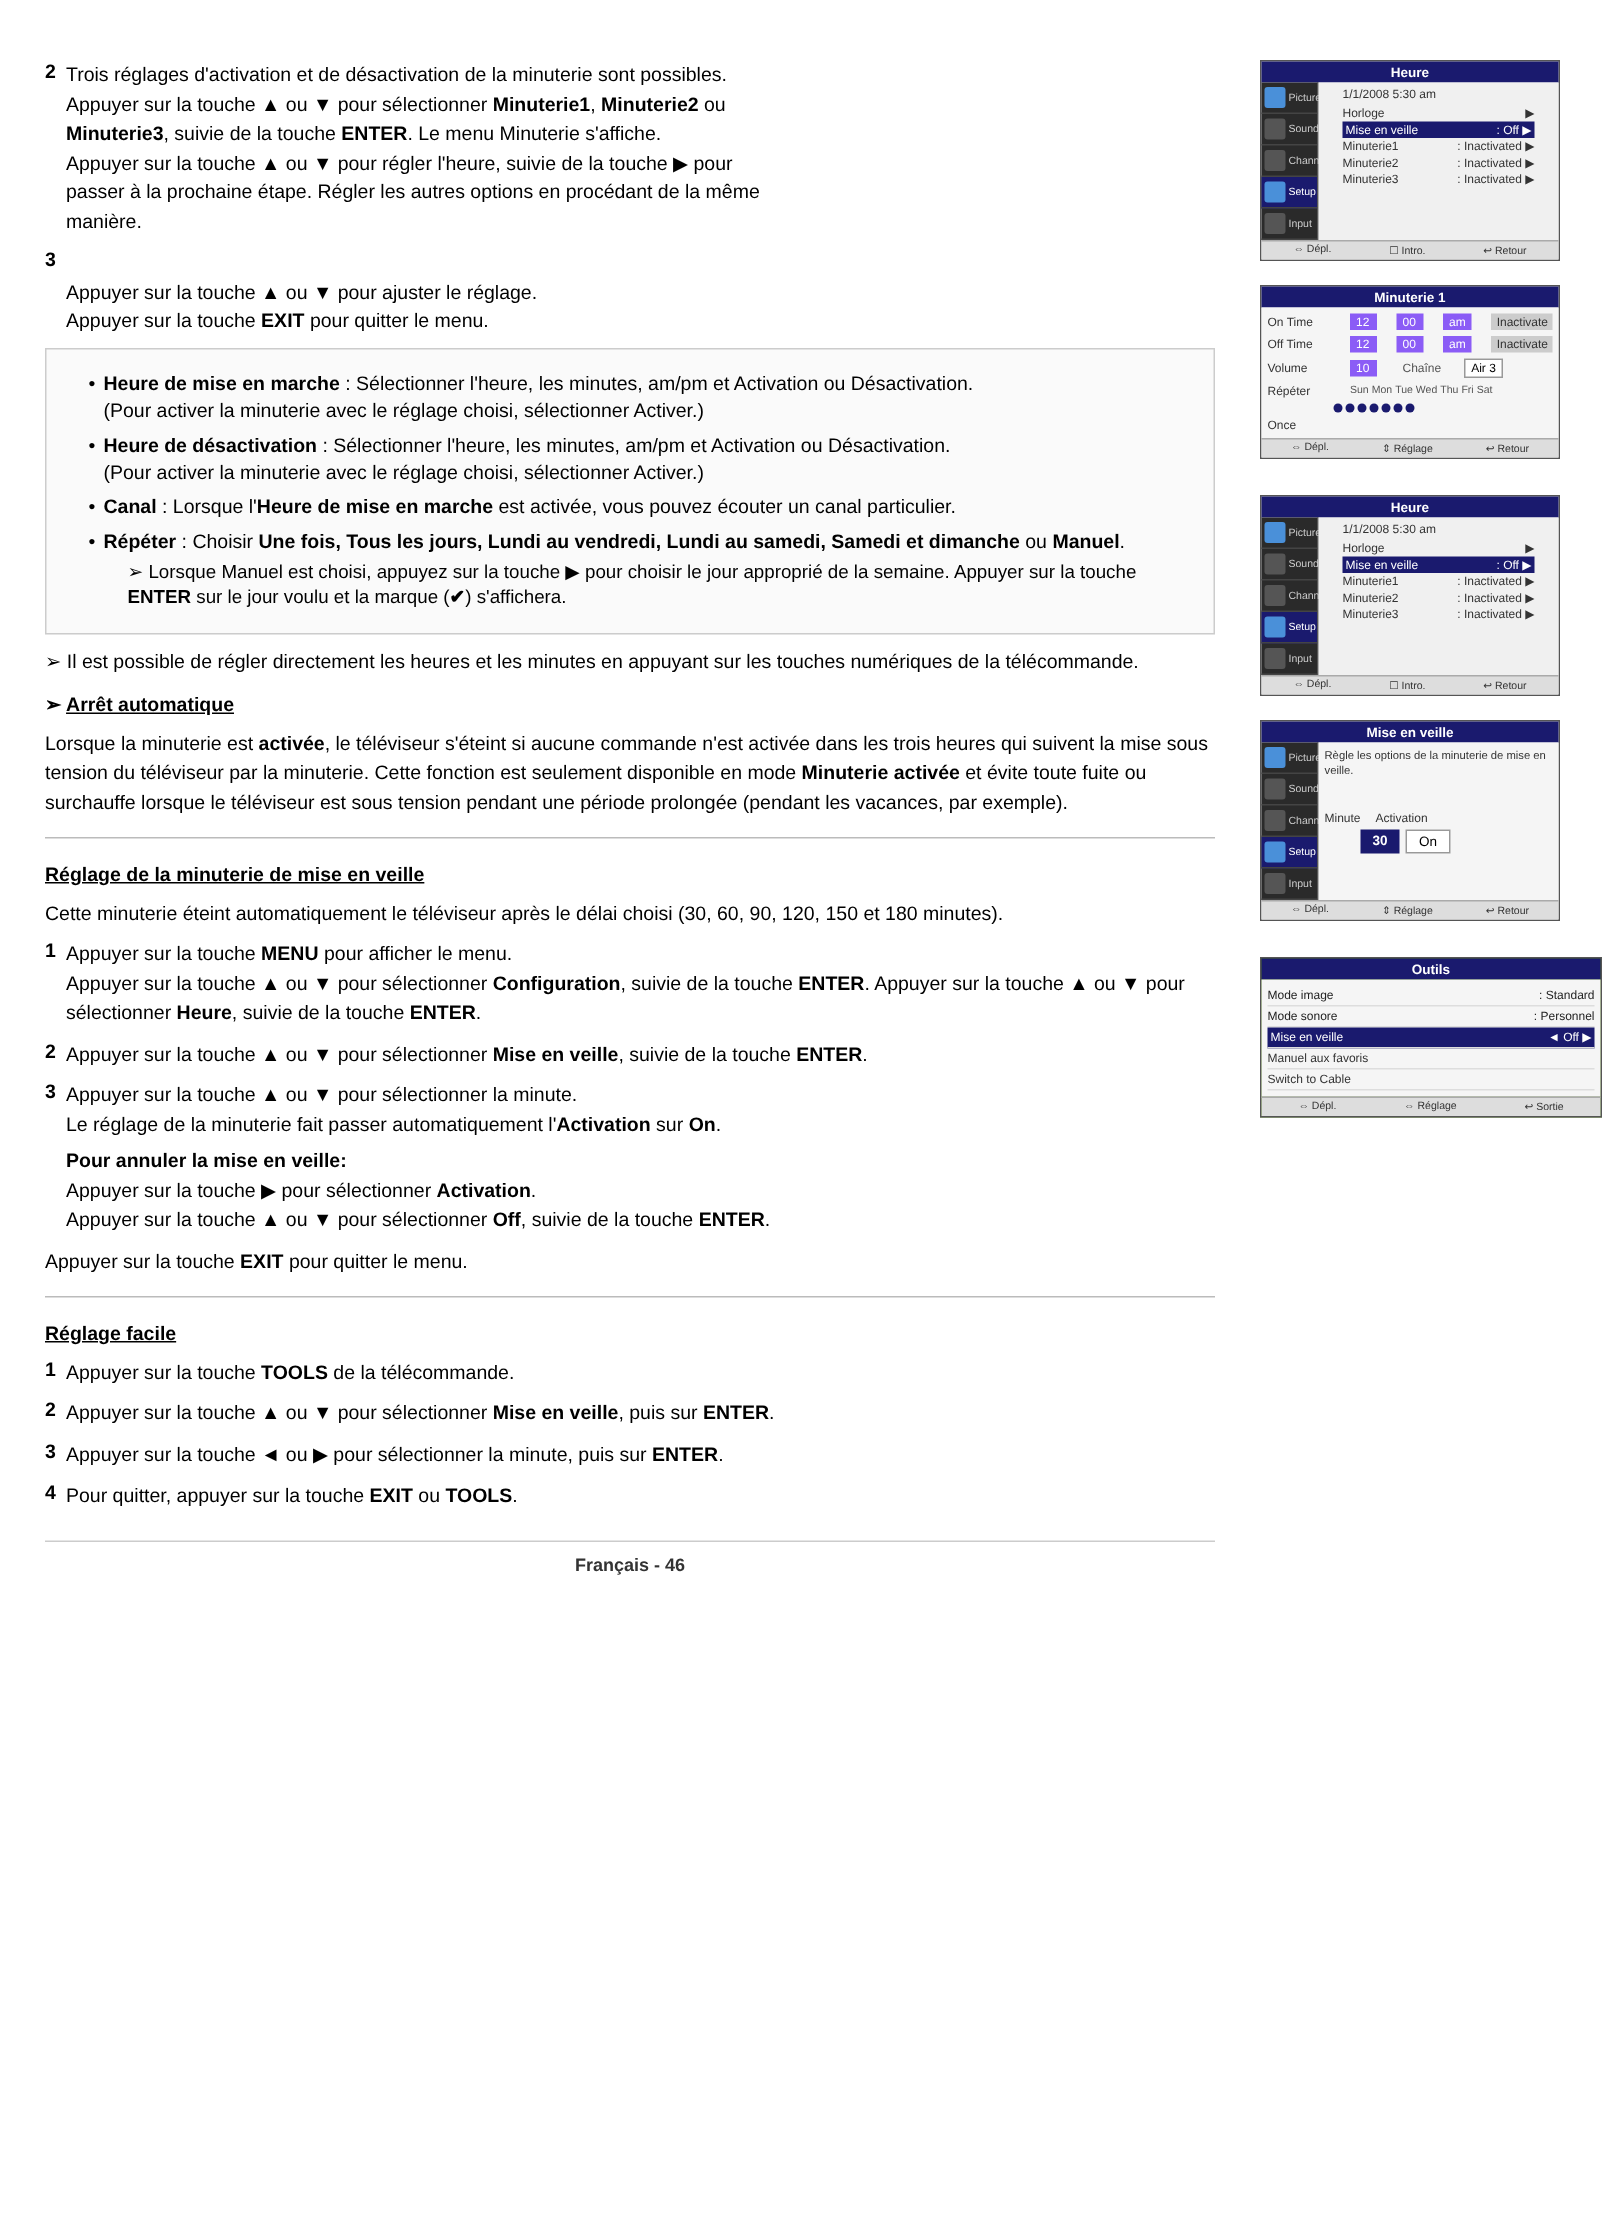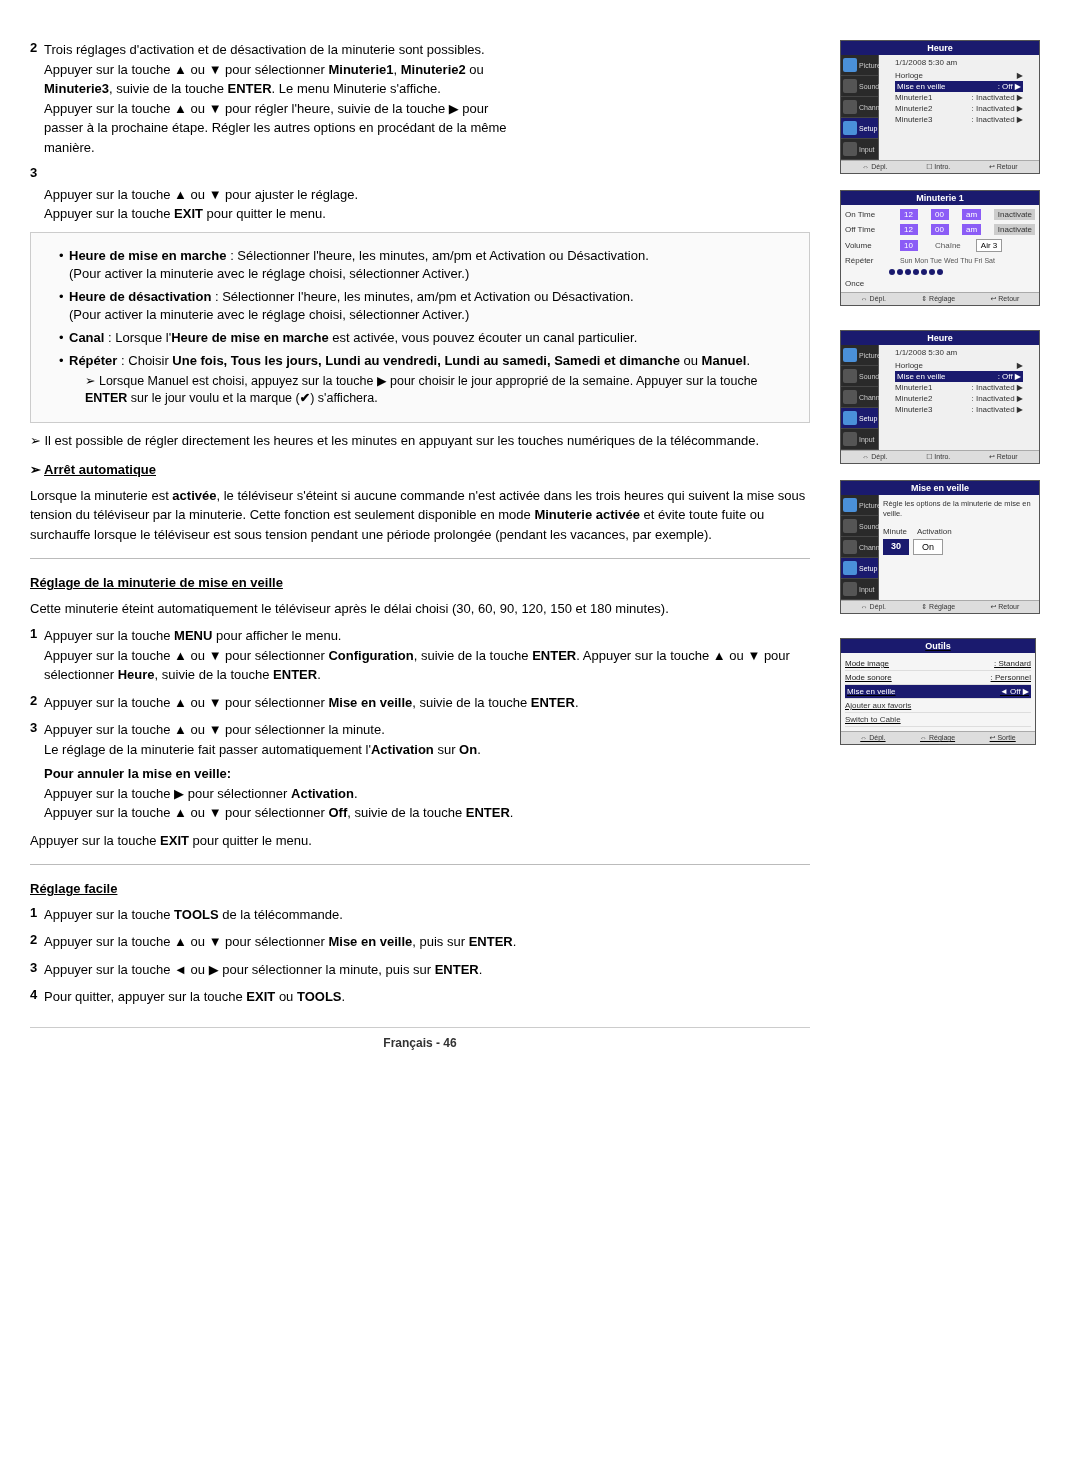--- a/index.html
+++ b/index.html
@@ -177,22 +177,21 @@
       font-size: 8px;
       gap: 3px;
     }
     .once-label { color: #333; width: 42px; }
 
     
     .outils-screen {
       border: 1.5px solid #555;
       background: #4d7c0f;
       font-size: 9px;
-      width: 196px;
-      text-decoration: underline;
+      width: 228px;
     }
     .outils-header {
       background: #1a1a6e;
       color: #fff;
       text-align: center;
       padding: 2px 4px;
       font-size: 9px;
       font-weight: bold;
     }
     .outils-body {
@@ -241,21 +240,21 @@
       font-size: 9px;
       font-weight: bold;
     }
     .mev-body {
       padding: 4px;
       background: #f5f5f5;
     }
     .mev-desc {
       font-size: 7.5px;
       color: #333;
-      margin-bottom: 8px;
+      margin-bottom: 22px;
       line-height: 1.3;
     }
     .mev-cols {
       display: flex;
       gap: 10px;
       margin-bottom: 3px;
     }
     .mev-col-label {
       font-size: 8px;
       color: #333;
@@ -264,20 +263,21 @@
     .mev-val-row {
       display: flex;
       gap: 4px;
     }
     .mev-val-box {
       background: #1a1a6e;
       color: #fff;
       padding: 2px 8px;
       font-size: 9px;
       font-weight: bold;
+      margin-left: 24px;
     }
     .mev-val-box-white {
       background: #fff;
       color: #000;
       border: 1px solid #999;
       padding: 2px 8px;
       font-size: 9px;
     }
     .bullet-list {
       list-style: none;
@@ -709,21 +709,21 @@
         </div>
         <div class="outils-row">
           <span>Mode sonore</span>
           <span>: Personnel</span>
         </div>
         <div class="outils-row highlighted">
           <span>Mise en veille</span>
           <span>◄  Off  ▶</span>
         </div>
         <div class="outils-row text-only">
-          <span>Ajouter aux favoris</span>
+          <span>Manuel aux favoris</span>
         </div>
         <div class="outils-row text-only">
           <span>Switch to Cable</span>
         </div>
       </div>
       <div class="outils-footer">
         <span>⇔ Dépl.</span>
         <span>⇔ Réglage</span>
         <span>↩ Sortie</span>
       </div>

